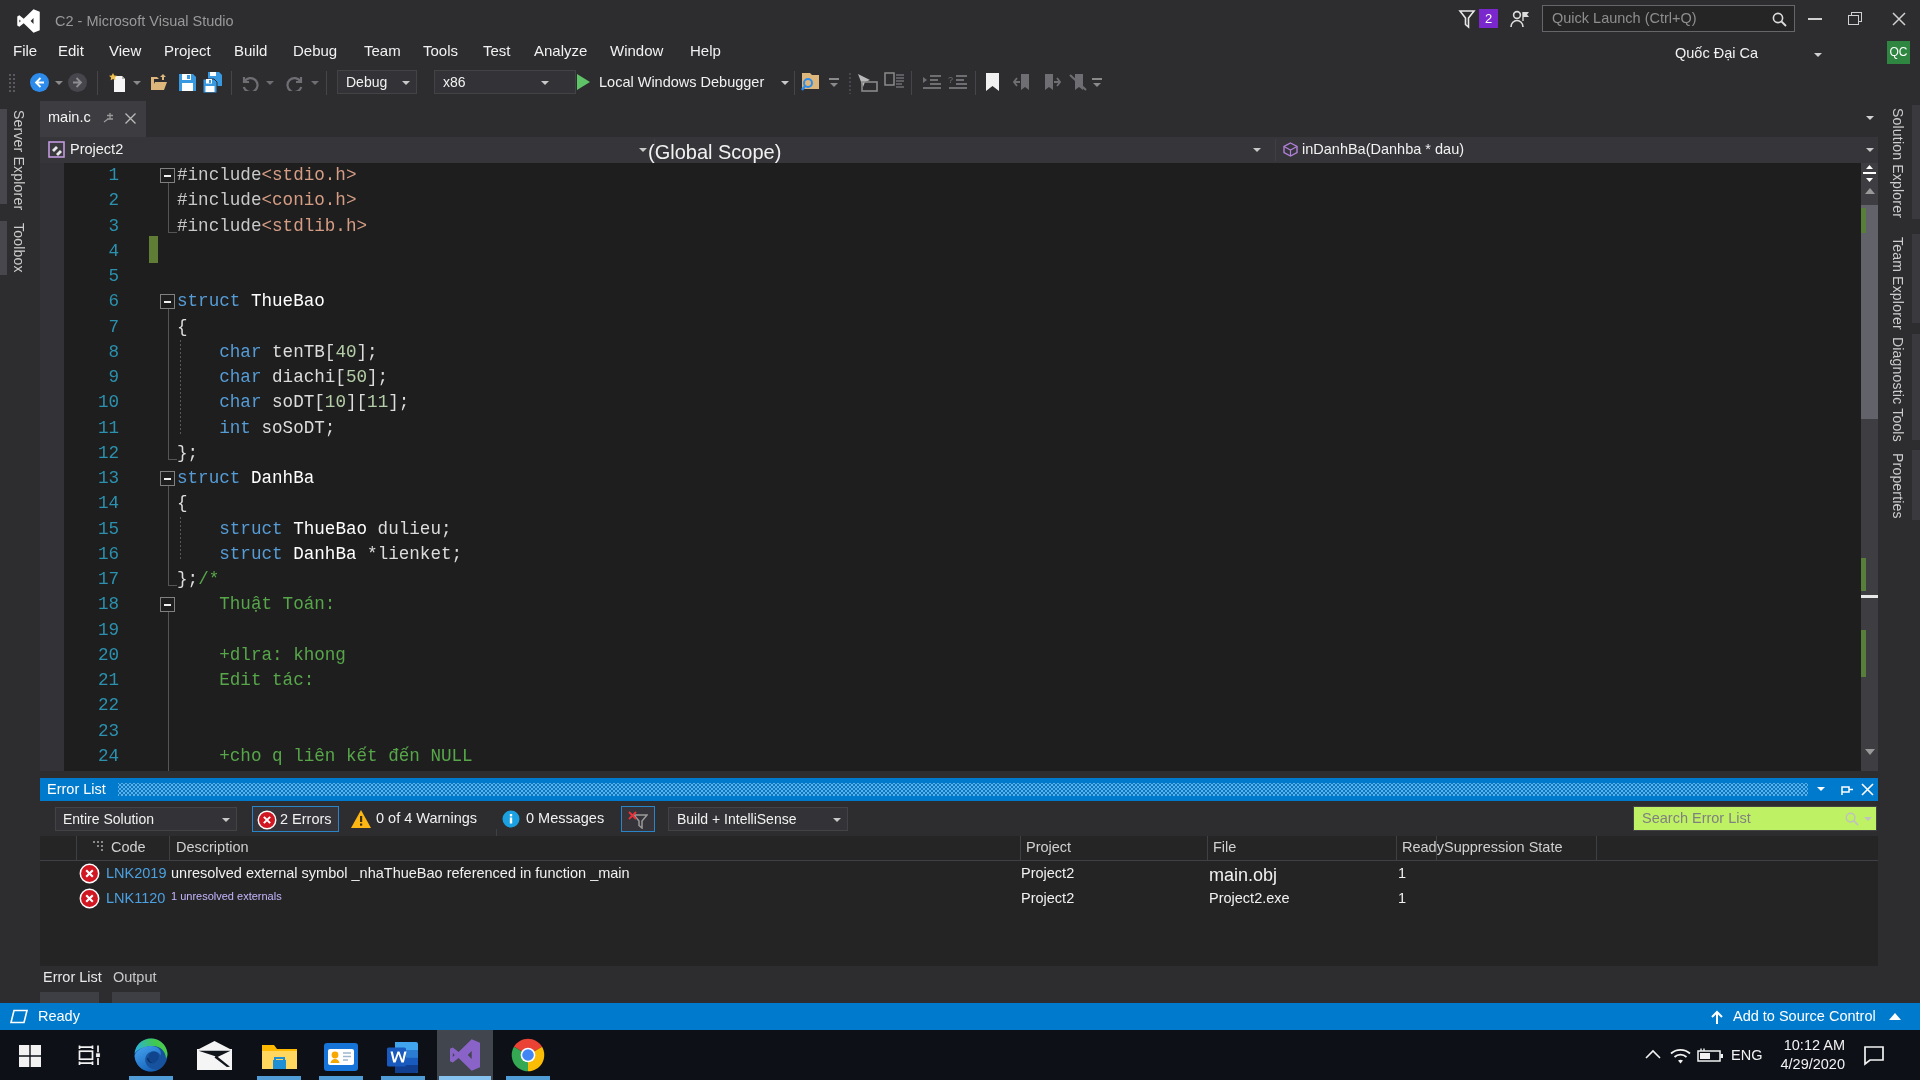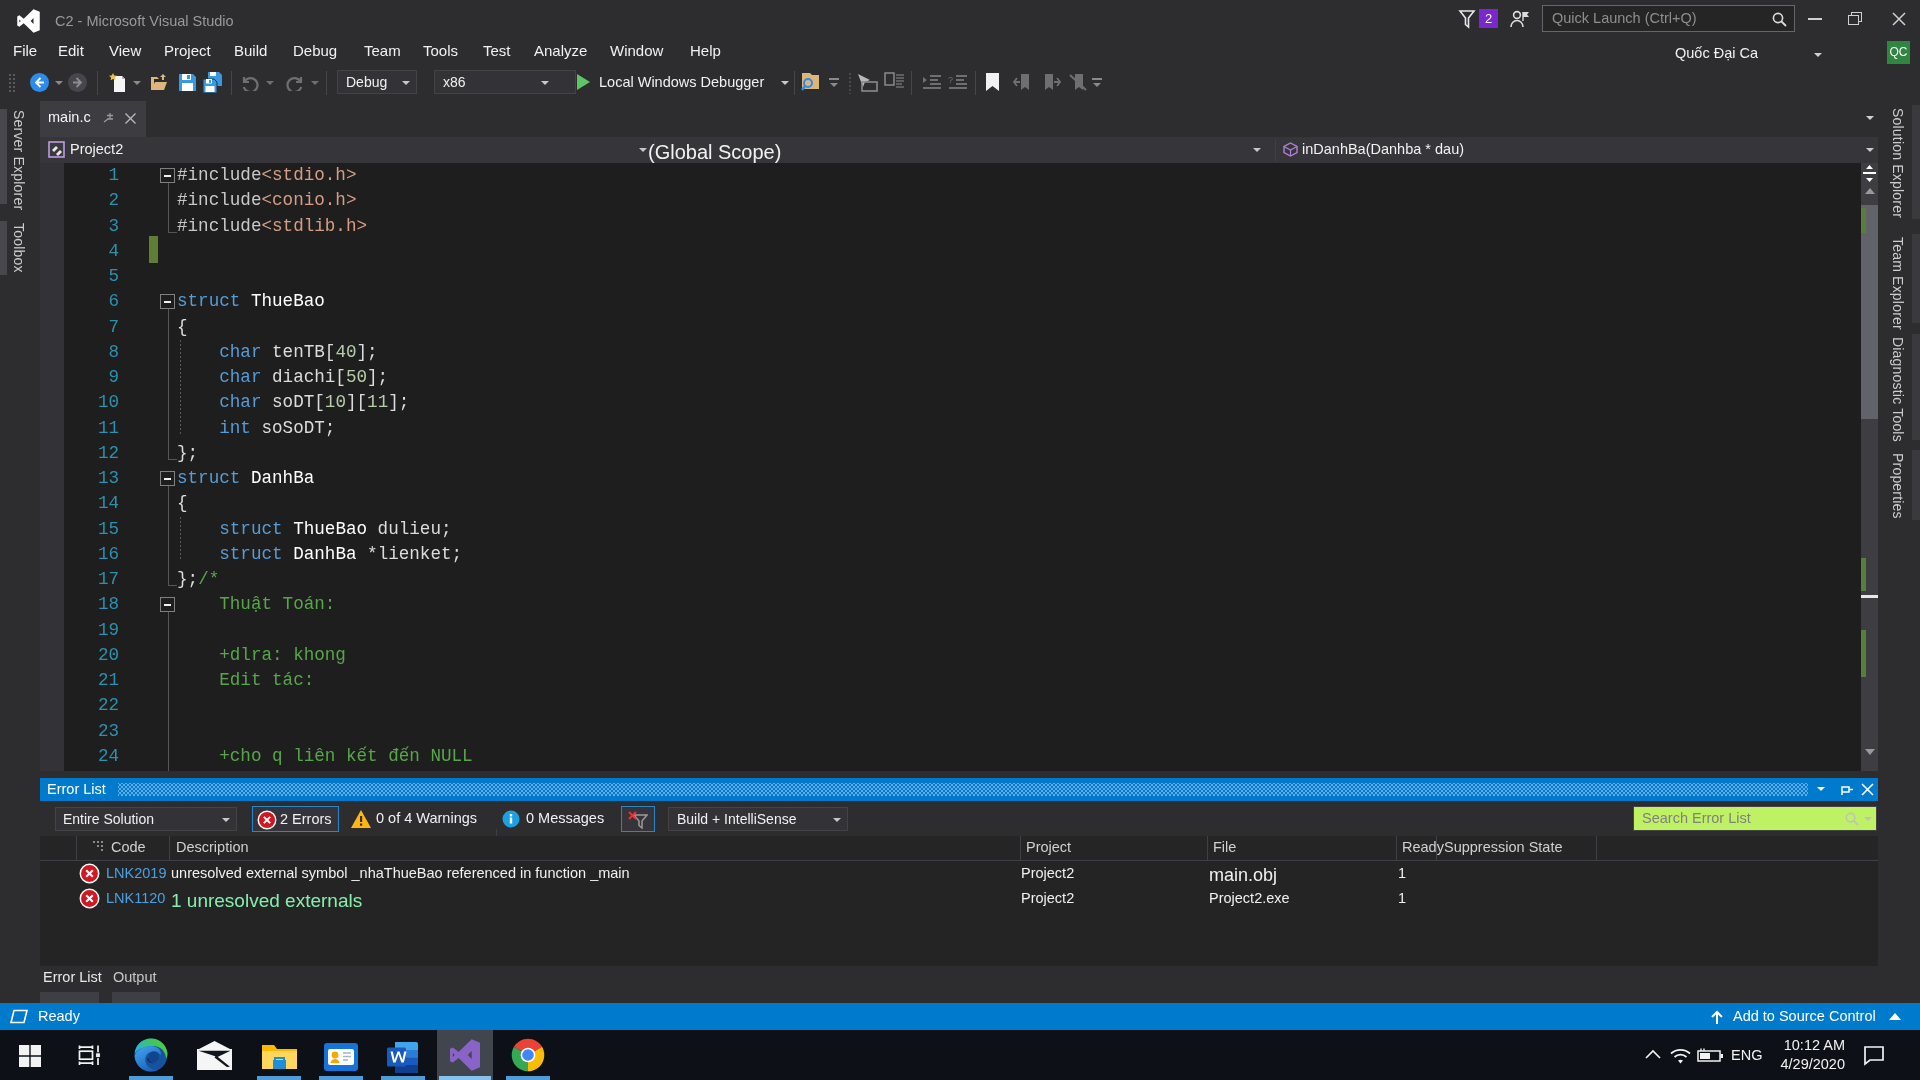--- a/index.html
+++ b/index.html
@@ -388,21 +388,21 @@
     <div class="abs" style="left:131px;top:29px;color:#f1f1f1;font-size:14.5px">unresolved external symbol _nhaThueBao referenced in function _main</div>
     <div class="abs" style="left:981px;top:29px;color:#f1f1f1;font-size:14.5px">Project2</div>
     <div class="abs" style="left:1169px;top:29px;color:#f1f1f1;font-size:18px">main.obj</div>
     <div class="abs" style="left:1358px;top:29px;color:#f1f1f1;font-size:14.5px">1</div>
 
     <svg class="abs" style="left:39px;top:52px" width="21" height="21" viewBox="0 0 21 21">
         <circle cx="10.5" cy="10.5" r="9.2" fill="#d11722" stroke="#ffffff" stroke-width="1.5"></circle>
         <path d="M7.2 7.2l6.6 6.6M13.8 7.2l-6.6 6.6" stroke="#ffffff" stroke-width="2.1"></path>
       </svg>
     <div class="abs" style="left:66px;top:54px;color:#4ba0e0;font-size:14.5px">LNK1120</div>
-    <div class="abs" style="left:131px;top:54px;color:#86efac;font-size:19px">1 unresolved externals</div>
+    <div class="abs" style="left:131px;top:54px;color:#c4b5fd;font-size:11px">1 unresolved externals</div>
     <div class="abs" style="left:981px;top:54px;color:#f1f1f1;font-size:14.5px">Project2</div>
     <div class="abs" style="left:1169px;top:54px;color:#f1f1f1;font-size:14.5px">Project2.exe</div>
     <div class="abs" style="left:1358px;top:54px;color:#f1f1f1;font-size:14.5px">1</div>
   </div>
 </div>
 
 <div class="abs" style="left:40px;top:966px;width:1838px;height:37px;background:#2d2d30">
   <div class="abs" style="left:3px;top:3px;color:#e8e8e8;font-size:14.5px">Error List</div>
   <div class="abs" style="left:73px;top:3px;color:#c8c8c8;font-size:14.5px">Output</div>
   <div class="abs" style="left:0;top:26px;width:59px;height:11px;background:#3e3e45"></div>

